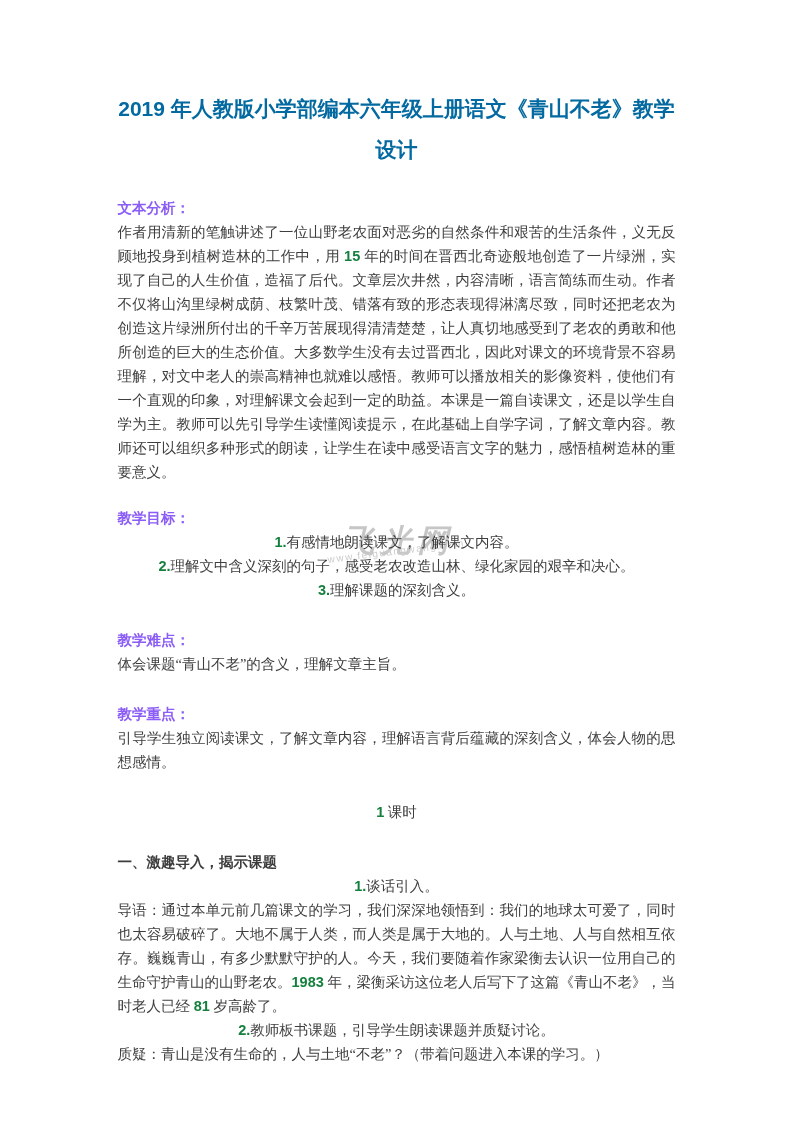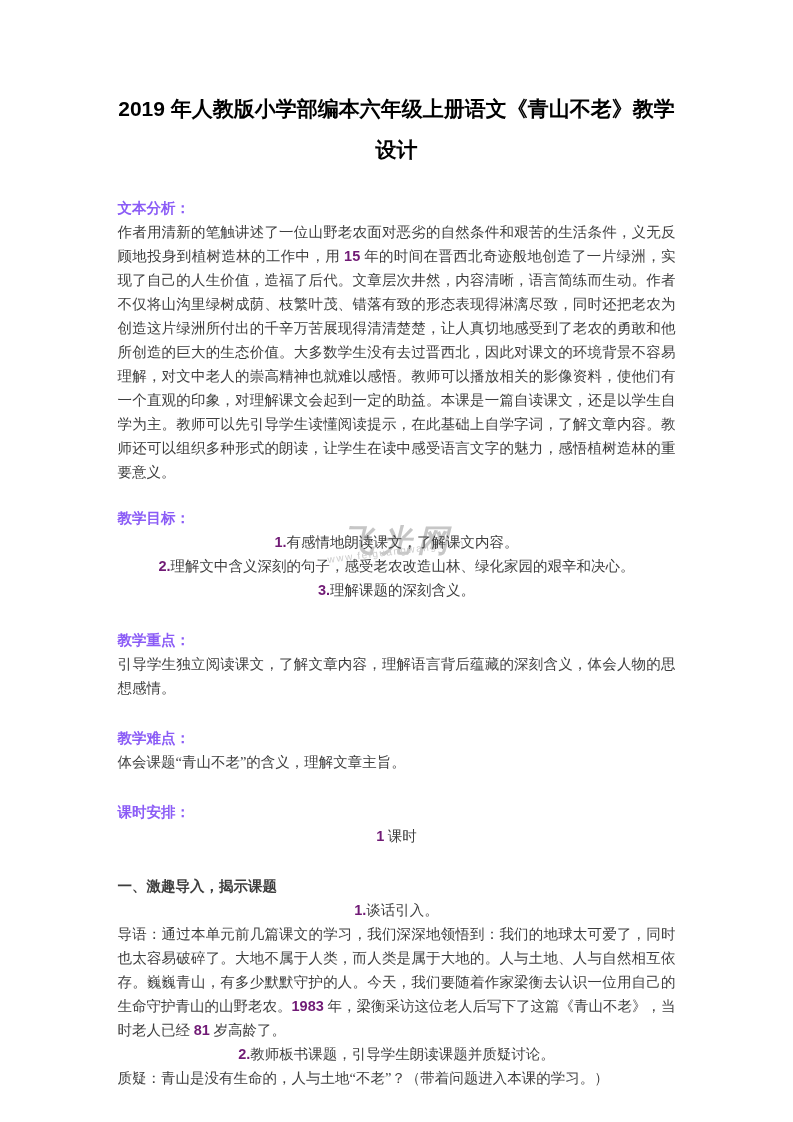--- a/index.html
+++ b/index.html
@@ -18,42 +18,42 @@
     margin: 0 auto;
     padding-top: 88px;
     width: 558px;
   }
   .title {
     font-family: "Liberation Sans", "DejaVu Sans", sans-serif;
     font-weight: 700;
     font-size: 21px;
     line-height: 41px;
     text-align: center;
-    color: #000000;
+    color: #0369a1;
     margin: 0;
   }
   .sec { margin-top: 26px; }
   .sec-tight { margin-top: 22px; }
   .heading {
     font-weight: 700;
     font-size: 14.5px;
     line-height: 24px;
     color: #8b5cf6;
   }
   .para, .line {
     font-size: 14.5px;
     line-height: 24px;
     text-align: justify;
     text-justify: inter-ideograph;
   }
   .line { text-align: center; }
   b {
     font-family: "Liberation Sans", "DejaVu Sans", sans-serif;
     font-weight: 700;
-    color: #701a75;
+    color: #15803d;
   }
   .subheading {
     font-weight: 700;
     font-size: 14.5px;
     line-height: 24px;
     color: #3d3d3d;
   }
   .watermark {
     position: absolute;
     z-index: 0;
@@ -99,31 +99,30 @@
   </div>
 
   <div class="sec-tight">
     <div class="heading">教学目标：</div>
     <div class="line"><b>1.</b><span>有感情地朗读课文，了解课文内容。</span></div>
     <div class="line"><b>2.</b><span>理解文中含义深刻的句子，感受老农改造山林、绿化家园的艰辛和决心。</span></div>
     <div class="line"><b>3.</b><span>理解课题的深刻含义。</span></div>
   </div>
 
   <div class="sec">
+    <div class="heading">教学难点：</div>
+    <div class="para">体会课题“青山不老”的含义，理解文章主旨。</div>
+  </div>
+
+  <div class="sec">
     <div class="heading">教学重点：</div>
     <div class="para">引导学生独立阅读课文，了解文章内容，理解语言背后蕴藏的深刻含义，体会人物的思想感情。</div>
   </div>
 
   <div class="sec">
-    <div class="heading">教学难点：</div>
-    <div class="para">体会课题“青山不老”的含义，理解文章主旨。</div>
-  </div>
-
-  <div class="sec">
-    <div class="heading">课时安排：</div>
     <div class="line"><b>1</b><span> 课时</span></div>
   </div>
 
   <div class="sec">
     <div class="subheading">一、激趣导入，揭示课题</div>
     <div class="line"><b>1.</b><span>谈话引入。</span></div>
     <div class="para"><span>导语：通过本单元前几篇课文的学习，我们深深地领悟到：我们的地球太可爱了，同时也太容易破碎了。大地不属于人类，而人类是属于大地的。人与土地、人与自然相互依存。巍巍青山，有多少默默守护的人。今天，我们要随着作家梁衡去认识一位用自己的生命守护青山的山野老农。</span><b>1983</b><span> 年，梁衡采访这位老人后写下了这篇《青山不老》，当时老人已经 </span><b>81</b><span> 岁高龄了。</span></div>
     <div class="line"><b>2.</b><span>教师板书课题，引导学生朗读课题并质疑讨论。</span></div>
     <div class="para">质疑：青山是没有生命的，人与土地“不老”？（带着问题进入本课的学习。）</div>
   </div>

